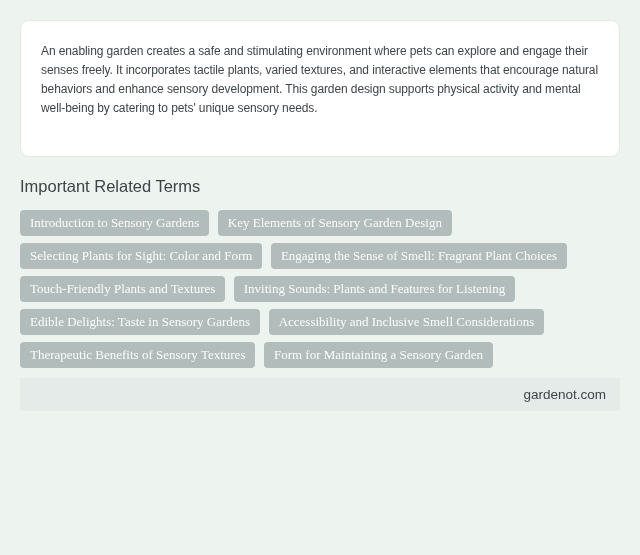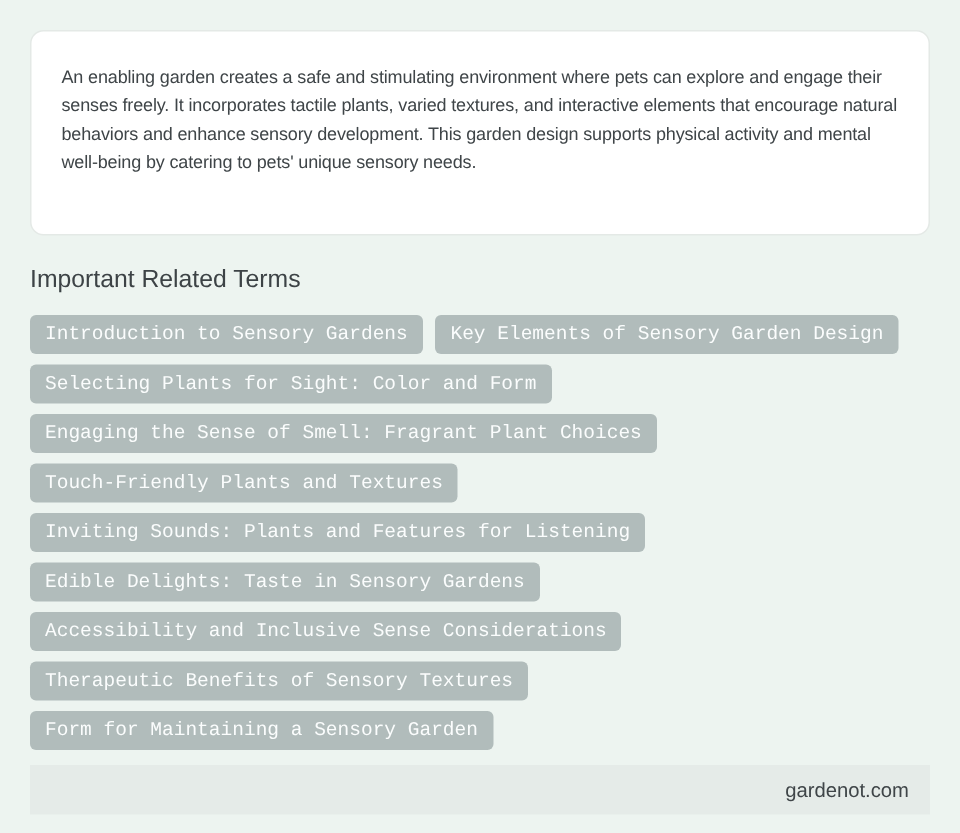--- a/index.html
+++ b/index.html
@@ -63,21 +63,21 @@
   .tag {
     display: inline-block;
     background: #b1bcbb;
     color: #fbfdfd;
     font-size: 13px;
     line-height: 14px;
     padding: 6px 10px;
     border-radius: 4px;
     margin: 0 4px 7px 0;
     border: none;
-    font-family: Liberation Mono, monospace;
+    font-family: Liberation Serif, serif;
     cursor: pointer;
     white-space: nowrap;
   }
   .footer-bar {
     margin-top: 3px;
     width: 600px;
     height: 33px;
     background: #e5ebe8;
     display: flex;
     align-items: center;
@@ -102,21 +102,21 @@
   <h2 class="terms-heading">Important Related Terms</h2>
 
   <div class="tags">
     <button class="tag">Introduction to Sensory Gardens</button>
     <button class="tag">Key Elements of Sensory Garden Design</button>
     <button class="tag">Selecting Plants for Sight: Color and Form</button>
     <button class="tag">Engaging the Sense of Smell: Fragrant Plant Choices</button>
     <button class="tag">Touch-Friendly Plants and Textures</button>
     <button class="tag">Inviting Sounds: Plants and Features for Listening</button>
     <button class="tag">Edible Delights: Taste in Sensory Gardens</button>
-    <button class="tag">Accessibility and Inclusive Sense Considerations</button>
+    <button class="tag">Accessibility and Inclusive Smell Considerations</button>
     <button class="tag">Therapeutic Benefits of Sensory Textures</button>
     <button class="tag">Form for Maintaining a Sensory Garden</button>
   </div>
 
   <div class="footer-bar">
     <span class="site">gardenot.com</span>
   </div>
 
 </div>
 

